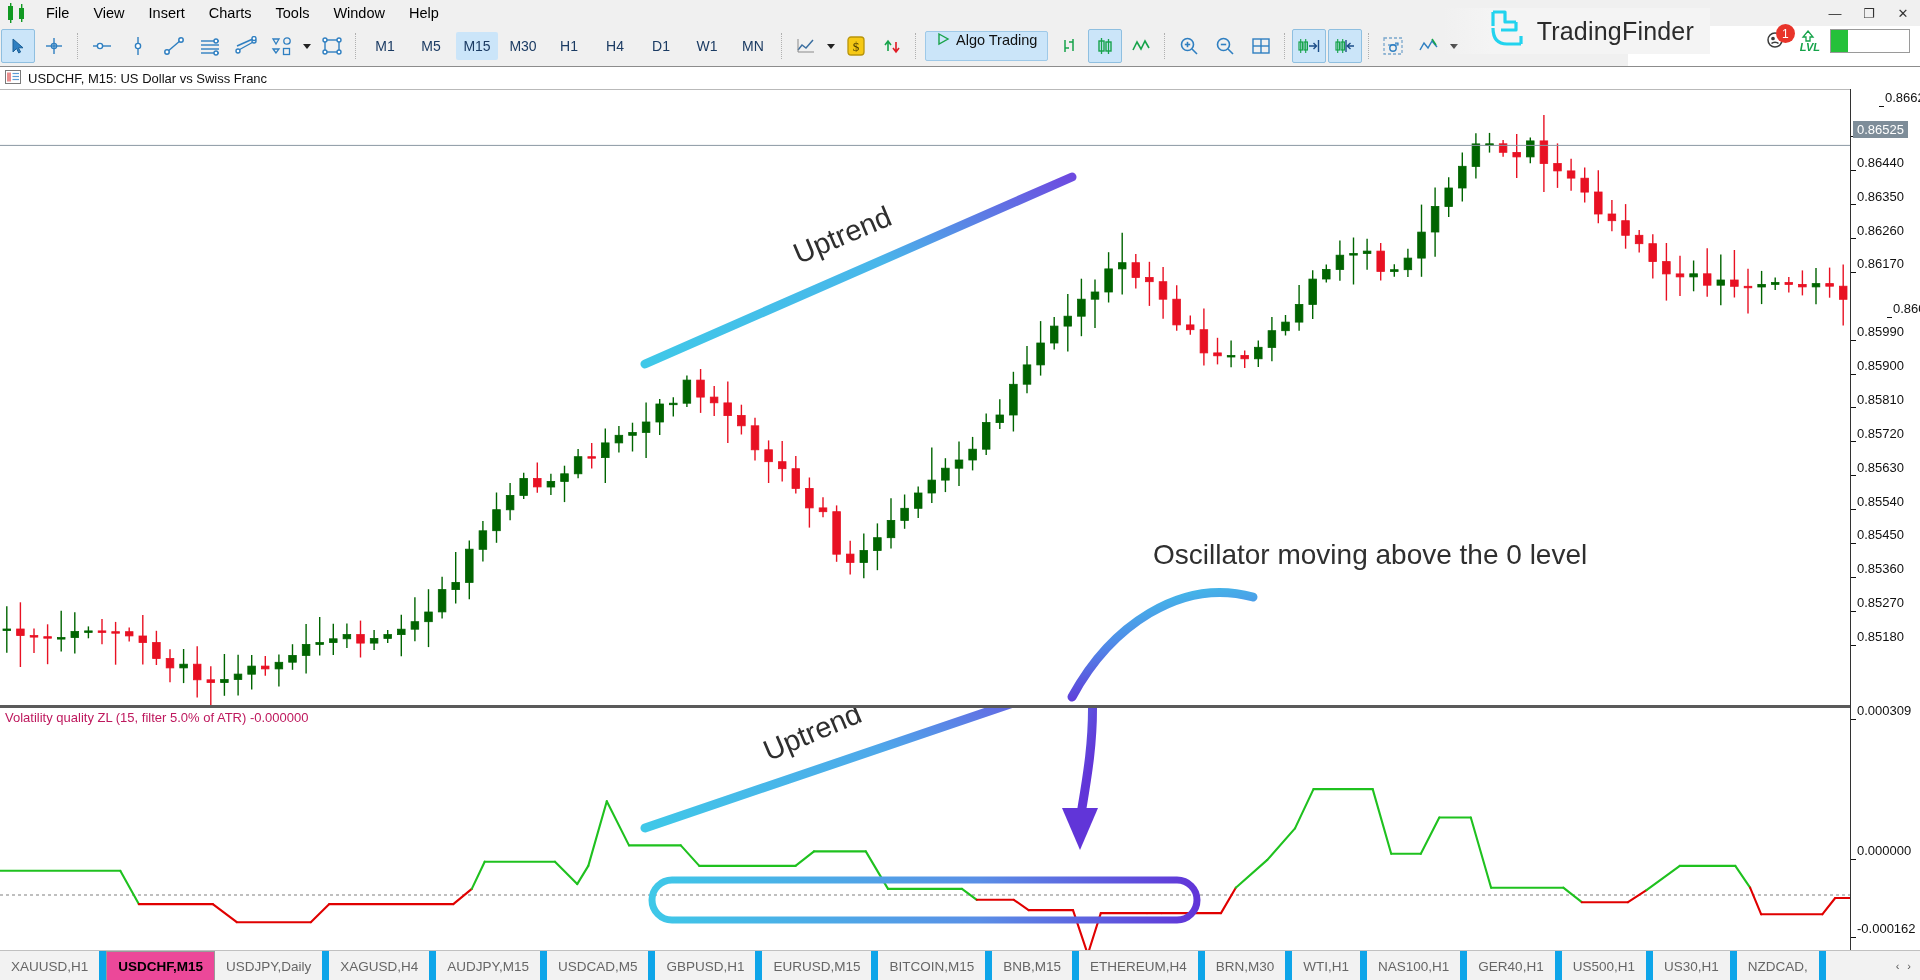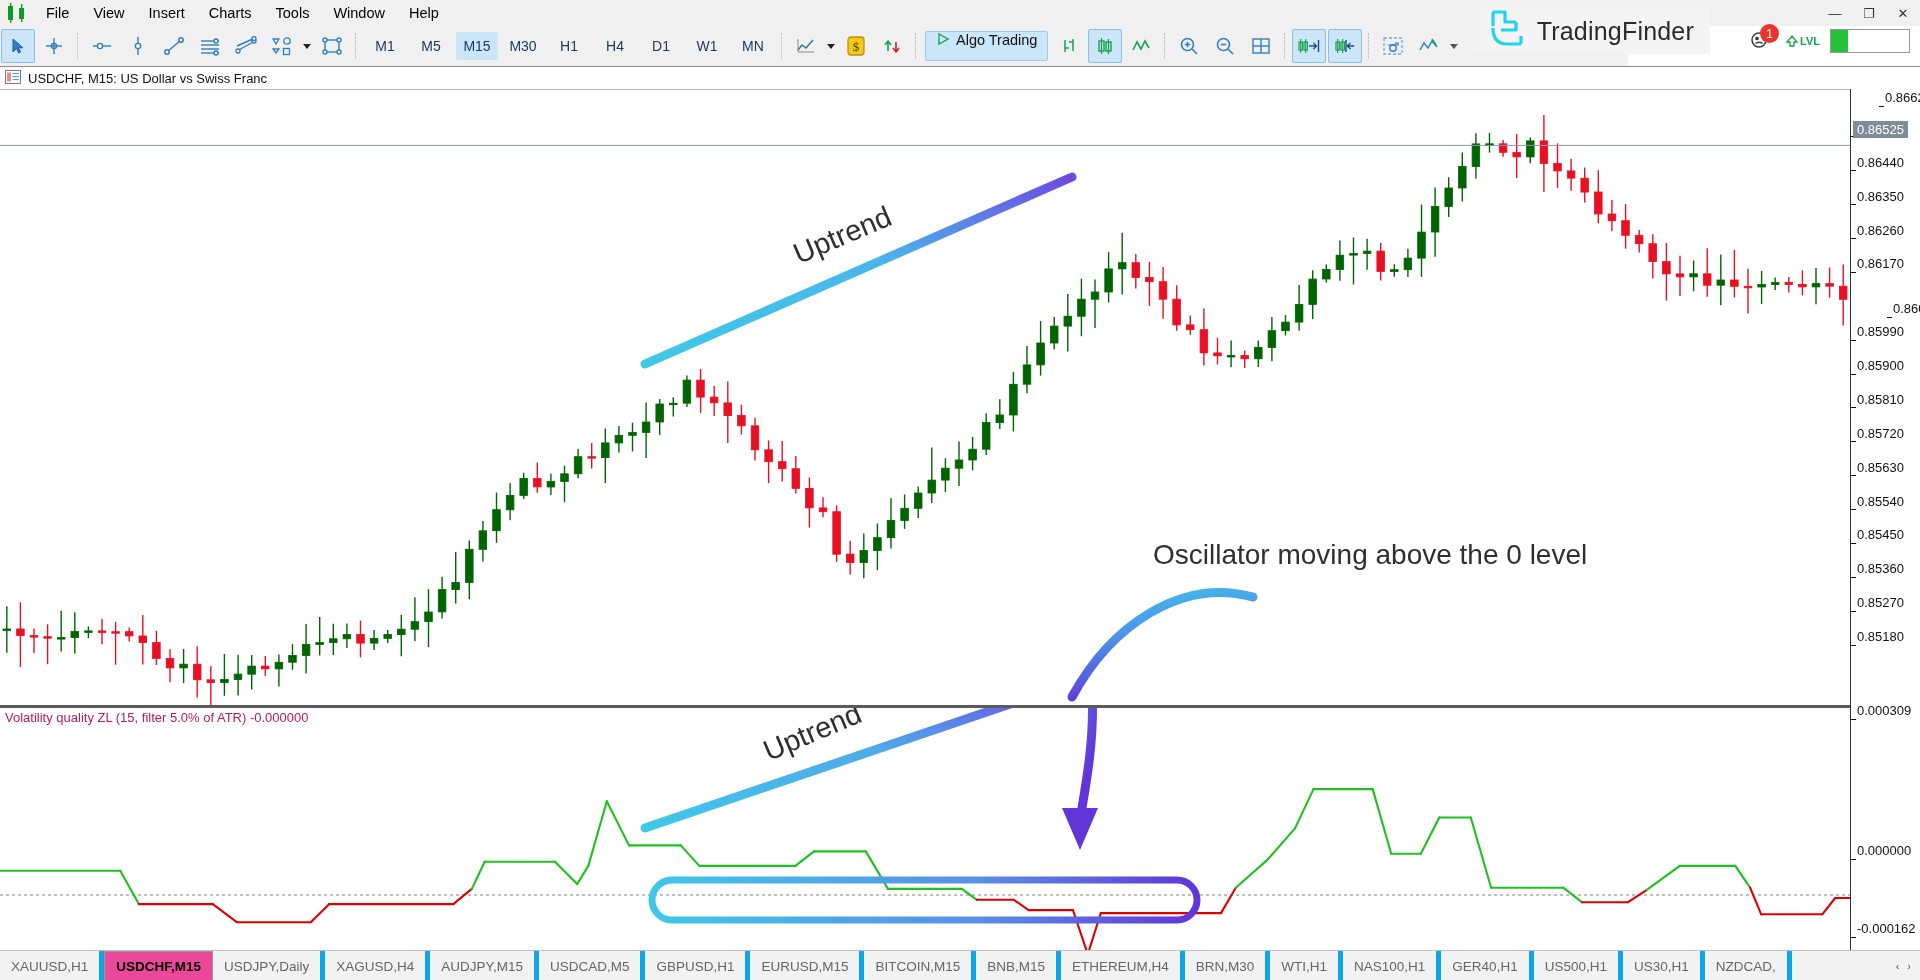--- a/index.html
+++ b/index.html
@@ -60,21 +60,21 @@
     background:linear-gradient(90deg,rgba(240,240,240,0) 0%,#f4f4f4 18%,#f4f4f4 100%);
     padding-left:40px;padding-right:16px;
   }
   .brand-name{font-size:25px;color:#2b2b2b;letter-spacing:.2px;text-align:center;}
   .status-area{position:absolute;right:10px;top:28px;display:flex;align-items:center;gap:10px;}
   .notif{position:relative;width:26px;height:26px;}
   .badge{
     position:absolute;right:-5px;top:-4px;background:#e8342a;color:#fff;border-radius:50%;
     width:19px;height:19px;font-size:12px;display:flex;align-items:center;justify-content:center;
   }
-  .lvl{display:flex;align-items:center;line-height:1;}
+  .lvl{display:flex;flex-direction:column;line-height:1;font-style:italic;}
   .lvl-txt{font-size:11px;color:#16a34a;font-weight:bold;}
   .pbar{width:78px;height:22px;border:1px solid #9a9a9a;background:#fff;}
   .pbar > i{display:block;height:100%;background:#25c13a;}
 
   
   .chartwin{position:absolute;left:0;top:66px;width:1920px;height:884px;background:#fff;
      border-top:1px solid #8c8c8c;}
   .chart-head{
     position:absolute;left:0;top:0;width:1920px;height:22px;
     display:flex;align-items:center;gap:7px;padding-left:5px;
@@ -95,21 +95,21 @@
     padding:1px 4px;white-space:nowrap;
   }
 
   
   .tabbar{
     position:absolute;left:0;top:950px;width:1920px;height:30px;background:#f2f2f2;
     display:flex;align-items:stretch;border-top:1px solid #c0c0c0;
   }
   .ctab{
     display:flex;align-items:center;padding:0 11px;font-size:13.5px;color:#666;
-    border-right:5px solid #0ea5e9;white-space:nowrap;
+    border-right:7px solid #0ea5e9;white-space:nowrap;
   }
   .ctab.active{background:#ec4899;color:#000;font-weight:bold;border:1px solid #9a9a9a;border-bottom:1px solid #fff;text-align:right;}
   .tab-arrows{margin-left:auto;display:flex;align-items:center;gap:2px;padding:0 6px;}
   .arw{font-size:11px;color:#555;padding:0 3px;}
 
   
   .ann{position:absolute;color:#2f2f2f;white-space:nowrap;}
 </style>
 </head>
 <body>

